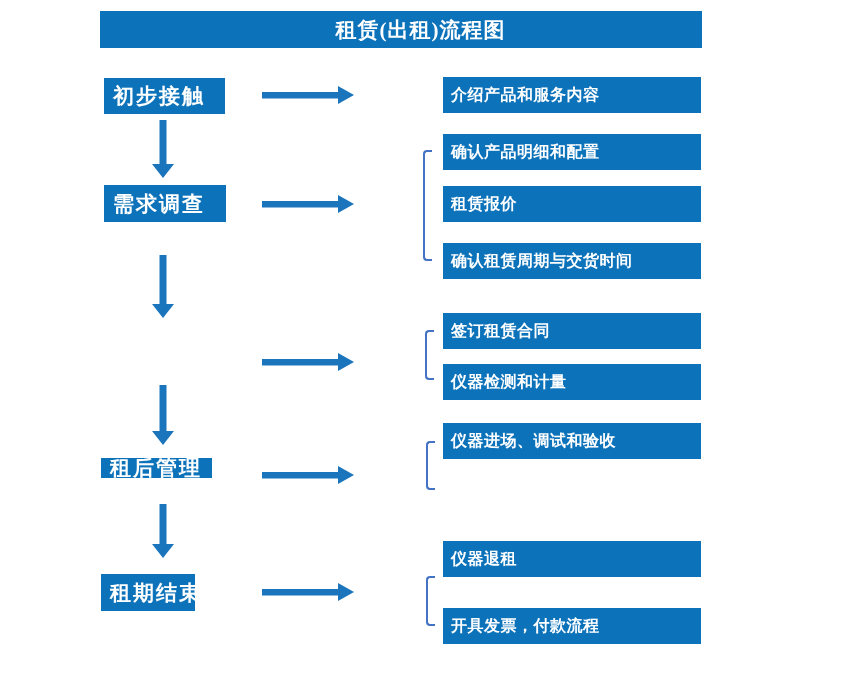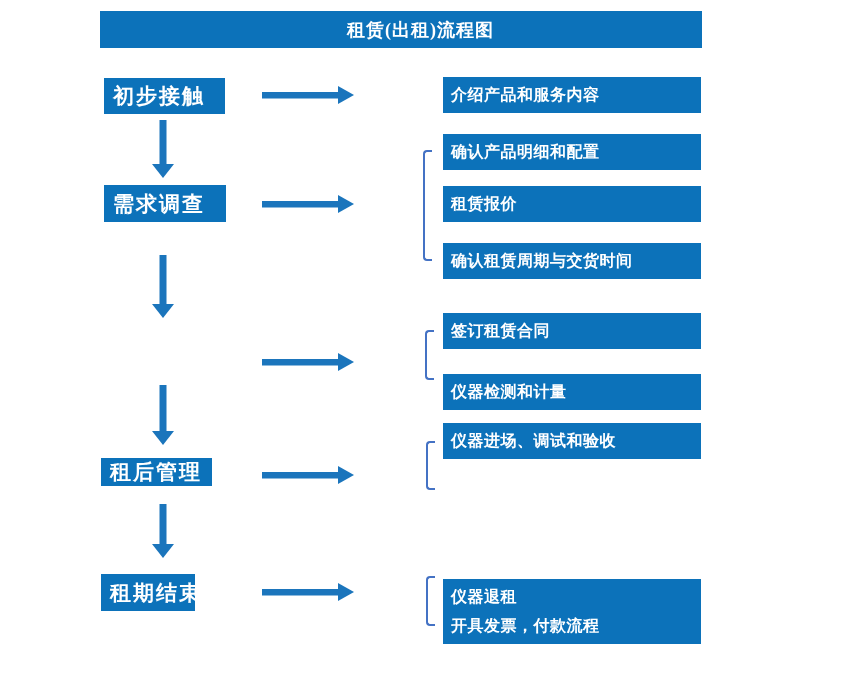--- a/index.html
+++ b/index.html
@@ -16,21 +16,21 @@
     position: relative;
     width: 844px;
     height: 688px;
     background: var(--page_bg);
     overflow: hidden;
   }
   .title-bar {
     position: absolute;
     background: var(--accent);
     color: var(--box_text);
-    font-size: 18px;
+    font-size: 21px;
     font-weight: bold;
     display: flex;
     align-items: center;
     justify-content: center;
     letter-spacing: 1px;
     padding-left: 39px;
   }
   .step-box {
     position: absolute;
     background: var(--accent);
@@ -76,21 +76,21 @@
 </style>
 </head>
 <body>
 
 <div class="canvas">
 
   <div class="title-bar" style="left:100px; top:11px; width:602px; height:37px;">租赁(出租)流程图</div>
 
   <div class="step-box" style="left:104px; top:78px;  width:121px; height:36px;">初步接触</div>
   <div class="step-box" style="left:104px; top:185px; width:122px; height:37px;">需求调查</div>
-  <div class="step-box" style="left:101px; top:458px; width:111px; height:28px;">租后管理</div>
+  <div class="step-box" style="left:101px; top:458px; width:111px; height:20px;">租后管理</div>
   <div class="step-box" style="left:101px; top:574px; width:94px; height:37px;">租期结束</div>
 
   <div class="h-arrow" style="top:86px;">
     <svg width="92" height="18" viewBox="0 0 92 18">
         <rect x="0" y="6" width="77" height="6.5"></rect>
         <polygon points="76,0 92,9 76,18"></polygon>
       </svg>
   </div>
   <div class="h-arrow" style="top:195px;">
     <svg width="92" height="18" viewBox="0 0 92 18">
@@ -145,18 +145,18 @@
   <div class="bracket" style="left:423px; top:150px; height:111px;"></div>
   <div class="bracket" style="left:425px; top:330px; height:50px;"></div>
   <div class="bracket" style="left:426px; top:441px; height:49px;"></div>
   <div class="bracket" style="left:426px; top:576px; height:50px;"></div>
 
   <div class="detail-box" style="top:77px;">介绍产品和服务内容</div>
   <div class="detail-box" style="top:134px;">确认产品明细和配置</div>
   <div class="detail-box" style="top:186px;">租赁报价</div>
   <div class="detail-box" style="top:243px;">确认租赁周期与交货时间</div>
   <div class="detail-box" style="top:313px;">签订租赁合同</div>
-  <div class="detail-box" style="top:374px;">仪器检测和计量</div>
+  <div class="detail-box" style="top:364px;">仪器检测和计量</div>
   <div class="detail-box" style="top:423px;">仪器进场、调试和验收</div>
-  <div class="detail-box" style="top:579px;">仪器退租</div>
+  <div class="detail-box" style="top:541px;">仪器退租</div>
   <div class="detail-box" style="top:608px;">开具发票，付款流程</div>
 
 </div>
 
 </body></html>

